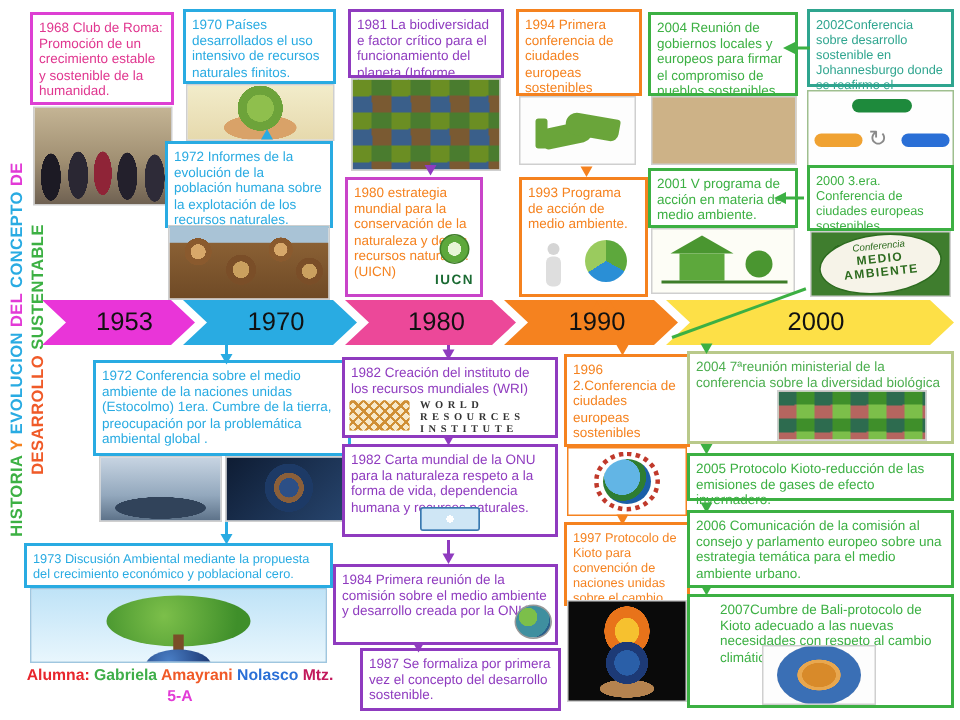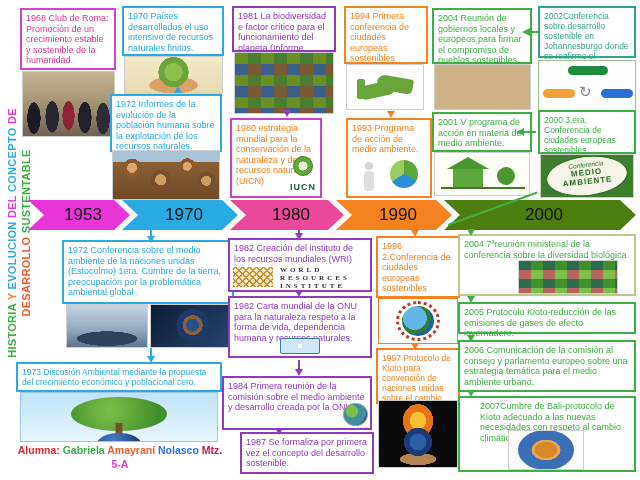--- a/index.html
+++ b/index.html
@@ -142,21 +142,21 @@
     </div>
   <div class="tarrow" style="left: 122px; width: 116px; background-color: rgb(41, 171, 226);">
       <span class="yr">1970</span>
     </div>
   <div class="tarrow" style="left: 230px; width: 114px; background-color: #ec4899;">
       <span class="yr">1980</span>
     </div>
   <div class="tarrow" style="left: 336px; width: 116px; background-color: rgb(245, 130, 31);">
       <span class="yr">1990</span>
     </div>
-  <div class="tarrow" style="left: 444px; width: 192px; background-color: #4d7c0f;">
+  <div class="tarrow" style="left: 444px; width: 192px; background-color: #fde047;">
       <span class="yr">2000</span>
     </div>
 
   
   <div class="box" style="left: 20px; top: 8px; width: 96px; height: 62px; border-color: rgb(221, 63, 211);">
     <span class="txt" style="color: rgb(224, 54, 143);">1968 Club de Roma: Promoción de un crecimiento estable y sostenible de la humanidad.</span>
   </div>
   <div class="img ph-1968" style="left:22px;top:71px;width:93px;height:66px"></div>
 
   <div class="box" style="left: 122px; top: 6px; width: 102px; height: 50px; border-color: rgb(41, 171, 226);">

